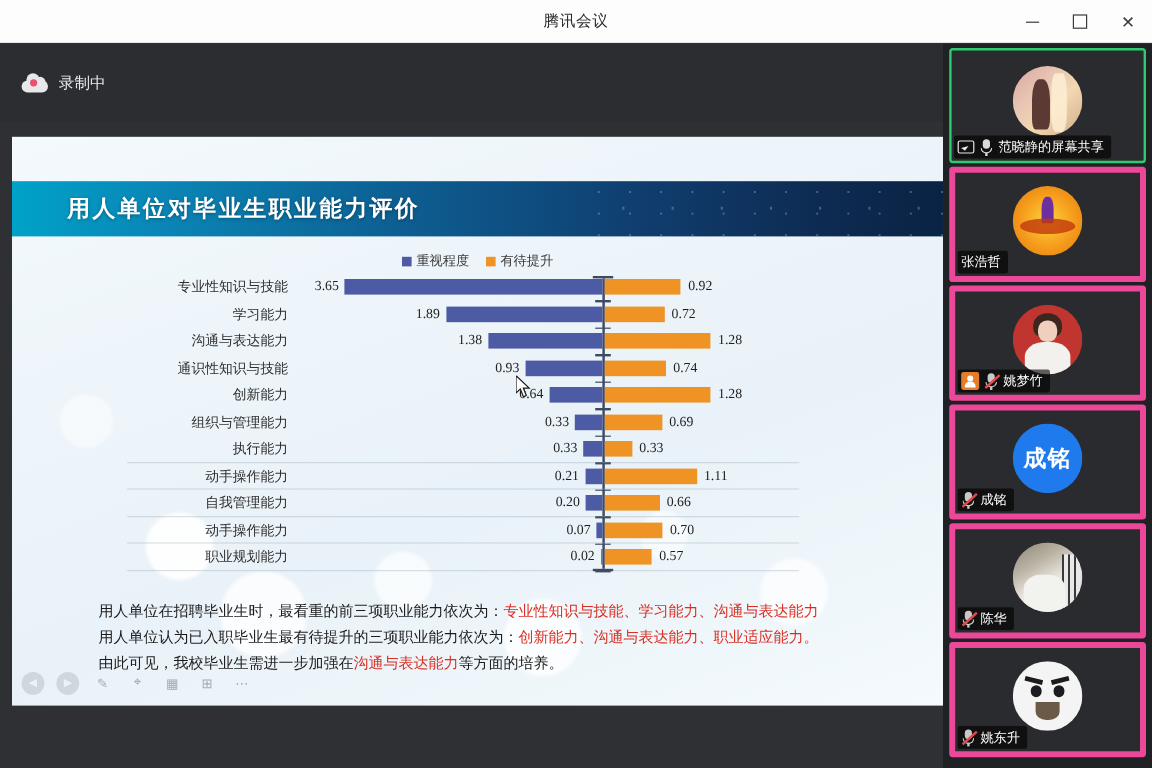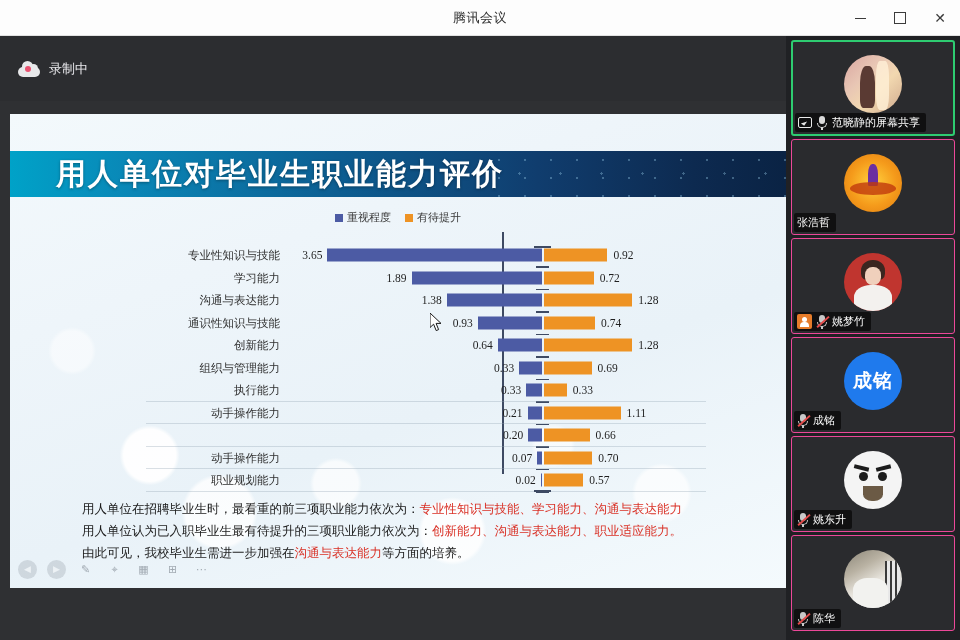--- a/index.html
+++ b/index.html
@@ -67,37 +67,37 @@
   .slide-title-band::after {
     content:""; position:absolute; right:0; top:0; width:300px; height:46px; opacity:.35;
     background-image:
       radial-gradient(circle, #9fd4ef 1px, transparent 1.2px),
       radial-gradient(circle, #9fd4ef 1px, transparent 1.2px);
     background-size: 26px 18px, 41px 27px;
     background-position: 0 0, 13px 9px;
   }
   .slide-title {
     position: relative; z-index: 2; margin-left: 46px;
-    color: #ffffff; font-size: 30px; font-weight: bold; letter-spacing: 2px;
+    color: #ffffff; font-size: 19px; font-weight: bold; letter-spacing: 2px;
     text-shadow: 0 1px 3px rgba(0,0,0,.35);
   }
 
   
   .chart { position: absolute; left: 0; top: 96px; width: 776px; height: 272px; }
   .legend {
     position: absolute; left: 0; top: 0; width: 776px;
     display: flex; align-items: center; justify-content: center; gap: 14px;
     font-size: 11px; color: #3a3a3a; font-family: Liberation Mono, monospace;
   }
   .legend .item { display: flex; align-items: center; gap: 4px; }
   .legend .sw { width: 8px; height: 8px; display:block; }
 
   .plot { position: absolute; left: 0; top: 18px; width: 776px; height: 250px; }
   .axis-line { position: absolute; left: 492px; top: 4px; width: 1.6px; height: 242px; background: #3e4a63; }
-  .rows { position: absolute; left: 0; top: 16px; width: 776px; height: 250px; margin-left: 40px; }
+  .rows { position: absolute; left: 0; top: 0; width: 776px; height: 250px; }
   .row { position: relative; height: 22.5px; }
   .row .catlabel {
     position: absolute; right: 0; top: 50%; transform: translateY(-50%);
     width: 200px; text-align: right; font-size: 11.5px; color: #2f2f2f;
     left: auto; right: 546px;
     font-family: "Liberation Serif","DejaVu Serif",serif;
   }
   .row .bar-l {
     position: absolute; top: 50%; transform: translateY(-50%);
     height: 13px; background: #4c5ba4; right: 284px;
@@ -168,21 +168,21 @@
   .ico-mic.muted .cap, .ico-mic.muted .stem { background:#c9c9c9; }
   .ico-mic.muted .base { border-color:#c9c9c9; }
 
   
   .sidebar {
     position: absolute; left: 786px; top: 36px; width: 174px; height: 604px;
     background: #202124; padding: 4px 5px; overflow: hidden;
   }
   .tile {
     position: relative; width: 164px; height: 96px; margin-bottom: 3px;
-    background: #2a2b2e; border: 1px solid #ec4899; border-radius: 3px; overflow: hidden;
+    background: #2a2b2e; border: 5px solid #ec4899; border-radius: 3px; overflow: hidden;
   }
   .tile.active { border: 2px solid #2ecc71; }
   .avatar {
     position: absolute; left: 50%; top: 46%; transform: translate(-50%,-50%);
     width: 58px; height: 58px; border-radius: 50%; overflow: hidden;
   }
   .tile-name {
     position: absolute; left: 2px; bottom: 2px; max-width: 158px;
     background: rgba(0,0,0,.62); padding: 2px 6px 2px 3px; border-radius: 2px;
     display: flex; align-items: center; gap: 4px;
@@ -338,20 +338,21 @@
               <div class="row">
                 <div class="catlabel">动手操作能力</div>
                 <div class="bar-l" style="width: 14.49px; right: 284px; background: rgb(76, 91, 164);"></div>
                 <div class="val-l" style="right: 303.49px;">0.21</div>
                 <div class="bar-r" style="width: 76.59px; left: 494px; background: rgb(238, 147, 36);"></div>
                 <div class="val-r" style="left: 576.59px;">1.11</div>
                 <div class="tick"></div>
                 <div class="row-sep" style="bottom: 0px;"></div>
               </div>
               <div class="row">
+                <div class="catlabel">自我管理能力</div>
                 <div class="bar-l" style="width: 13.8px; right: 284px; background: rgb(76, 91, 164);"></div>
                 <div class="val-l" style="right: 302.8px;">0.20</div>
                 <div class="bar-r" style="width: 45.54px; left: 494px; background: rgb(238, 147, 36);"></div>
                 <div class="val-r" style="left: 545.54px;">0.66</div>
                 <div class="tick"></div>
                 <div class="row-sep" style="bottom: 0px;"></div>
               </div>
               <div class="row">
                 <div class="catlabel">动手操作能力</div>
                 <div class="bar-l" style="width: 4.83px; right: 284px; background: rgb(76, 91, 164);"></div>
@@ -454,47 +455,47 @@
             <span class="cap"></span>
             <span class="base"></span>
             <span class="stem"></span>
             <span class="slash"></span>
           </span>
           <span class="nm">成铭</span>
         </div>
       </div>
       <div class="tile">
         <div class="avatar">
+          <div class="av-f"></div>
+        </div>
+        <div class="tile-name">
+          <span class="ico-mic muted">
+            <span class="cap"></span>
+            <span class="base"></span>
+            <span class="stem"></span>
+            <span class="slash"></span>
+          </span>
+          <span class="nm">陈华</span>
+        </div>
+      </div>
+      <div class="tile">
+        <div class="avatar">
           <div class="av-e">
             <div class="brow1"></div>
             <div class="brow2"></div>
             <div class="eye1"></div>
             <div class="eye2"></div>
             <div class="mouth"></div>
           </div>
         </div>
         <div class="tile-name">
           <span class="ico-mic muted">
             <span class="cap"></span>
             <span class="base"></span>
             <span class="stem"></span>
             <span class="slash"></span>
           </span>
           <span class="nm">姚东升</span>
         </div>
       </div>
-      <div class="tile">
-        <div class="avatar">
-          <div class="av-f"></div>
-        </div>
-        <div class="tile-name">
-          <span class="ico-mic muted">
-            <span class="cap"></span>
-            <span class="base"></span>
-            <span class="stem"></span>
-            <span class="slash"></span>
-          </span>
-          <span class="nm">陈华</span>
-        </div>
-      </div>
     </div>
 
 </div>
 
 </body></html>

